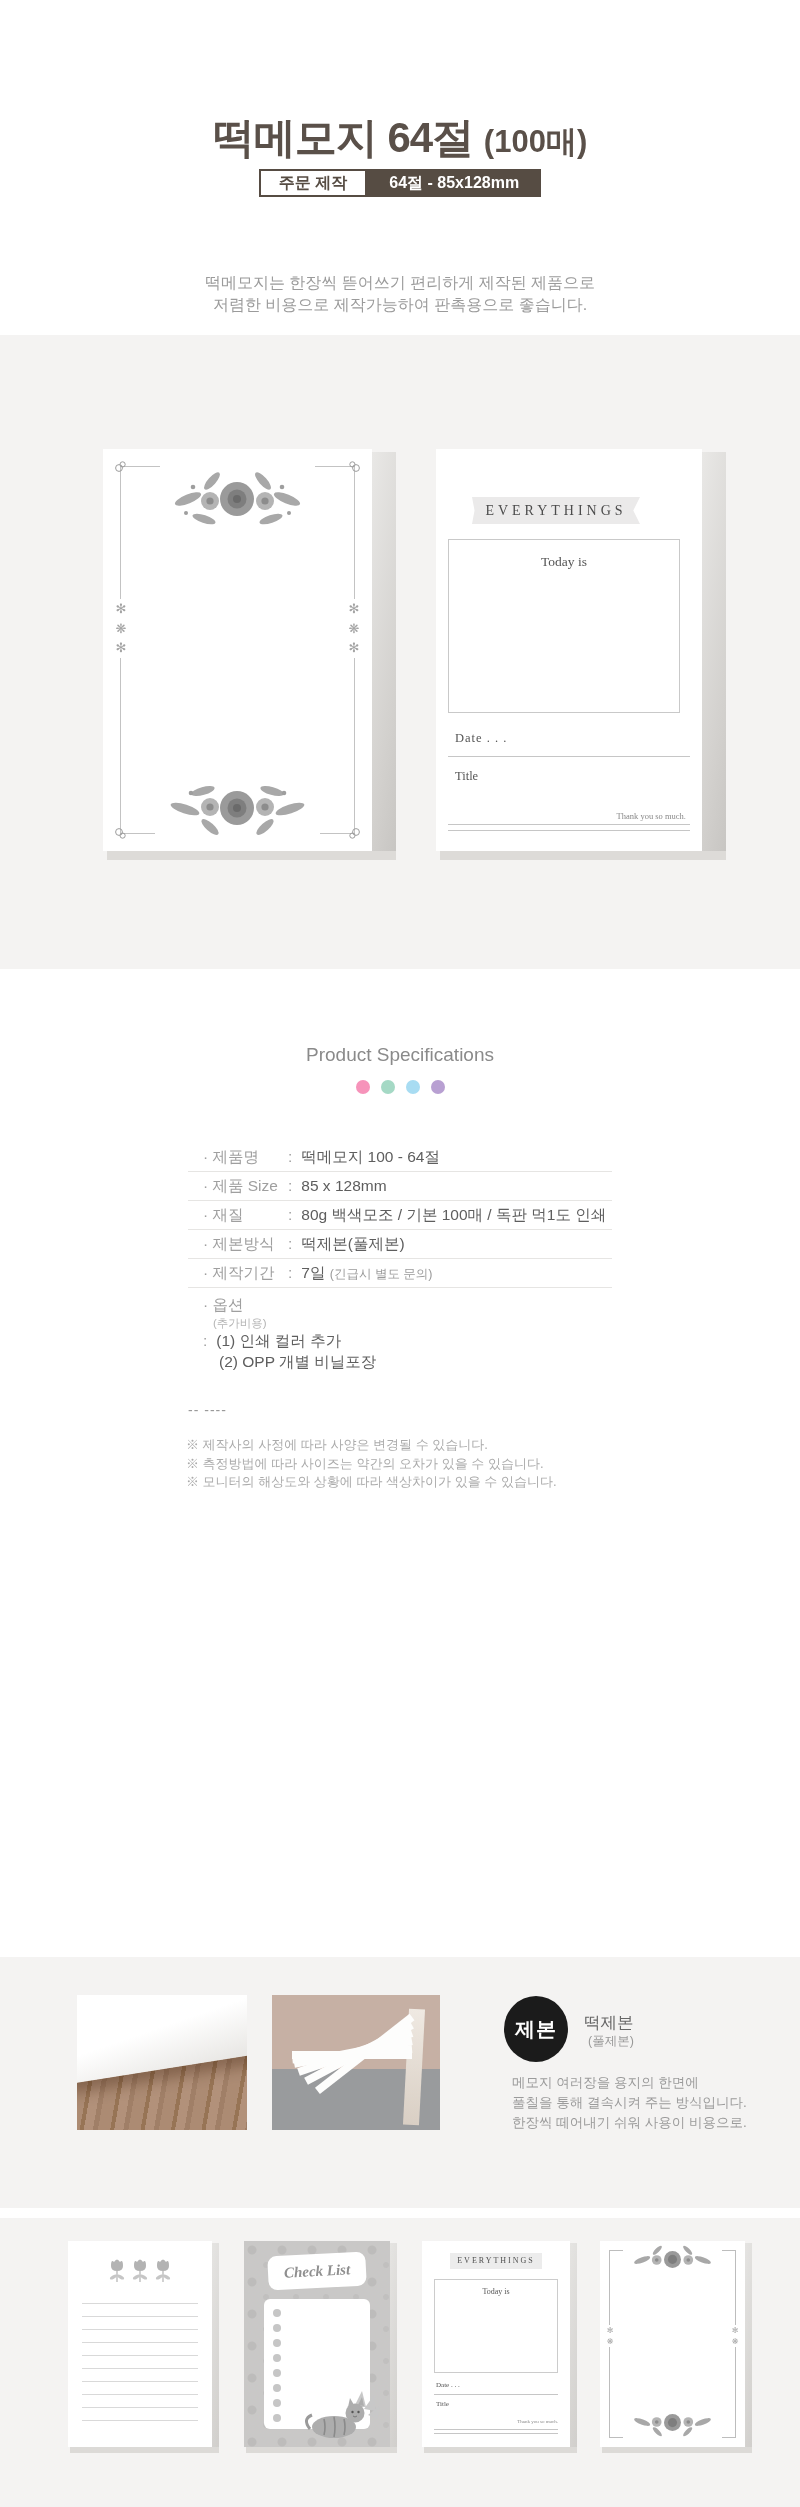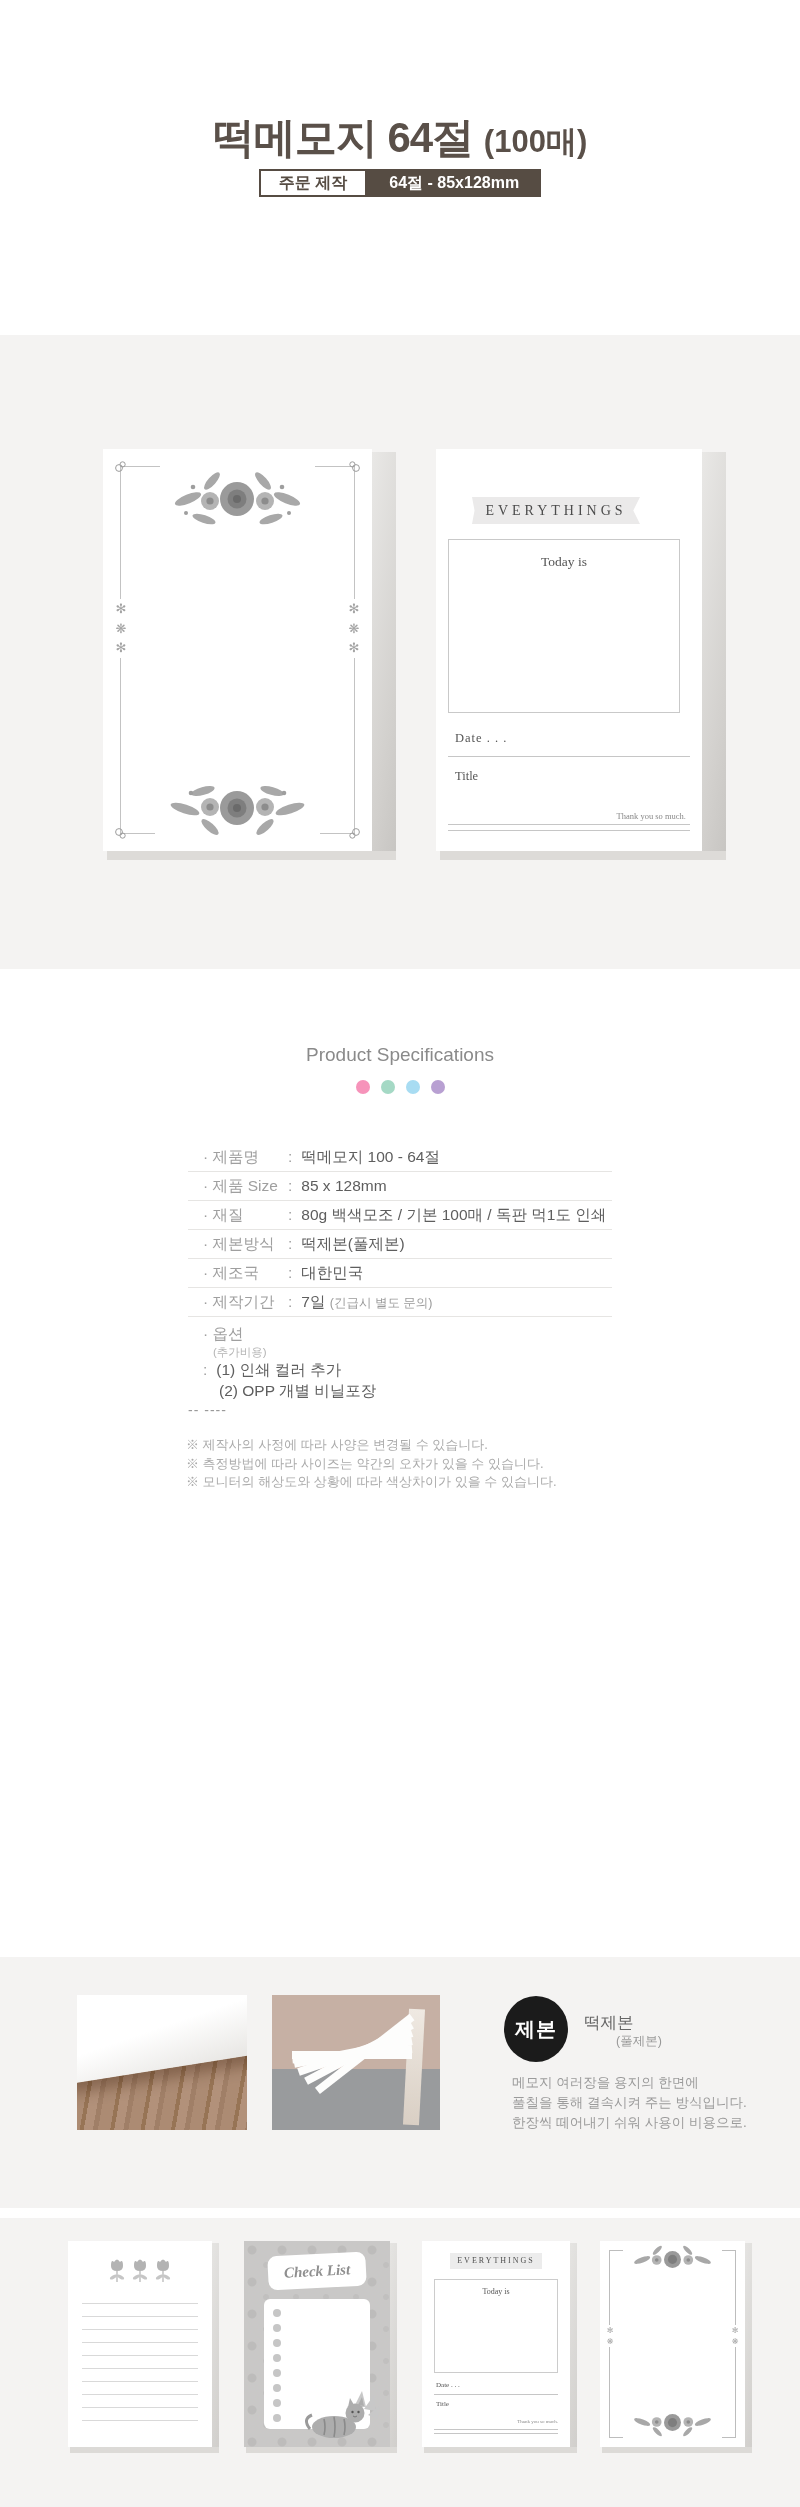--- a/index.html
+++ b/index.html
@@ -113,20 +113,22 @@
 
   <div class="abs title">
     <span>떡메모지 64절</span>
     <span class="suffix">(100매)</span>
   </div>
   <div class="abs badge-row">
     <span class="badge-left">주문 제작</span>
     <span class="badge-right">64절 - 85x128mm</span>
   </div>
   <div class="abs head-desc">
+    <p style="margin:0">떡메모지는 한장씩 뜯어쓰기 편리하게 제작된 제품으로</p>
+    <p style="margin:0">저렴한 비용으로 제작가능하여 판촉용으로 좋습니다.</p>
   </div>
 
   <div class="sec-gray" style="top:319px;height:634px;">
 
     <div class="pad" style="left:103px;top:114px;width:269px;height:402px;">
       <div class="side-r"></div>
       <div class="side-b"></div>
       <div class="frame" style="left:17px;top:17px;right:17px;bottom:17px;"></div>
       <div class="corner" style="left:11px;top:11px;">
         <svg width="13" height="13">
@@ -235,24 +237,20 @@
     </div>
     <div class="spec-row">
       <span class="s-label">재질</span>
       <span class="s-value">80g 백색모조 / 기본 100매 / 독판 먹1도 인쇄</span>
     </div>
     <div class="spec-row">
       <span class="s-label">제본방식</span>
       <span class="s-value">떡제본(풀제본)</span>
     </div>
     <div class="spec-row">
-      <span class="s-label">제조국</span>
-      <span class="s-value">대한민국</span>
-    </div>
-    <div class="spec-row">
       <span class="s-label">제작기간</span>
       <span class="s-value"><span>7일</span>
         <span class="s-small">(긴급시 별도 문의)</span></span>
     </div>
     <div class="spec-row tall">
       <span class="s-label"><span>옵션</span>
         <span class="s-sub">(추가비용)</span></span>
       <span class="s-value"><span>(1) 인쇄 컬러 추가</span>
         <span class="line2">(2) OPP 개별 비닐포장</span></span>
     </div>
@@ -274,21 +272,21 @@
       <div class="fan-spine"></div>
       <div class="fan-page" style="top:18px;transform:rotate(-38deg);"></div>
       <div class="fan-page" style="top:26px;transform:rotate(-28deg);"></div>
       <div class="fan-page" style="top:34px;transform:rotate(-19deg);"></div>
       <div class="fan-page" style="top:42px;transform:rotate(-11deg);"></div>
       <div class="fan-page" style="top:50px;transform:rotate(-5deg);"></div>
       <div class="fan-page" style="top:56px;transform:rotate(0deg);"></div>
     </div>
     <div class="badge-circle" style="left:504px;top:39px;width:64px;height:66px;">제본</div>
     <div class="feat-spec" style="left:584px;top:55px;">떡제본</div>
-    <div class="feat-sub" style="left:616px;top:76px;">(풀제본)</div>
+    <div class="feat-sub" style="left:588px;top:76px;">(풀제본)</div>
     <div class="feat-desc2" style="left:512px;top:116px;">
       <p>메모지 여러장을 용지의 한면에</p>
       <p>풀칠을 통해 결속시켜 주는 방식입니다.</p>
       <p>한장씩 떼어내기 쉬워 사용이 비용으로.</p>
     </div>
   </div>
 
   <div class="sec-gray" style="top:2202px;height:305px;">
 
     <div class="tpad" style="left:68px;top:23px;width:144px;height:206px;">

